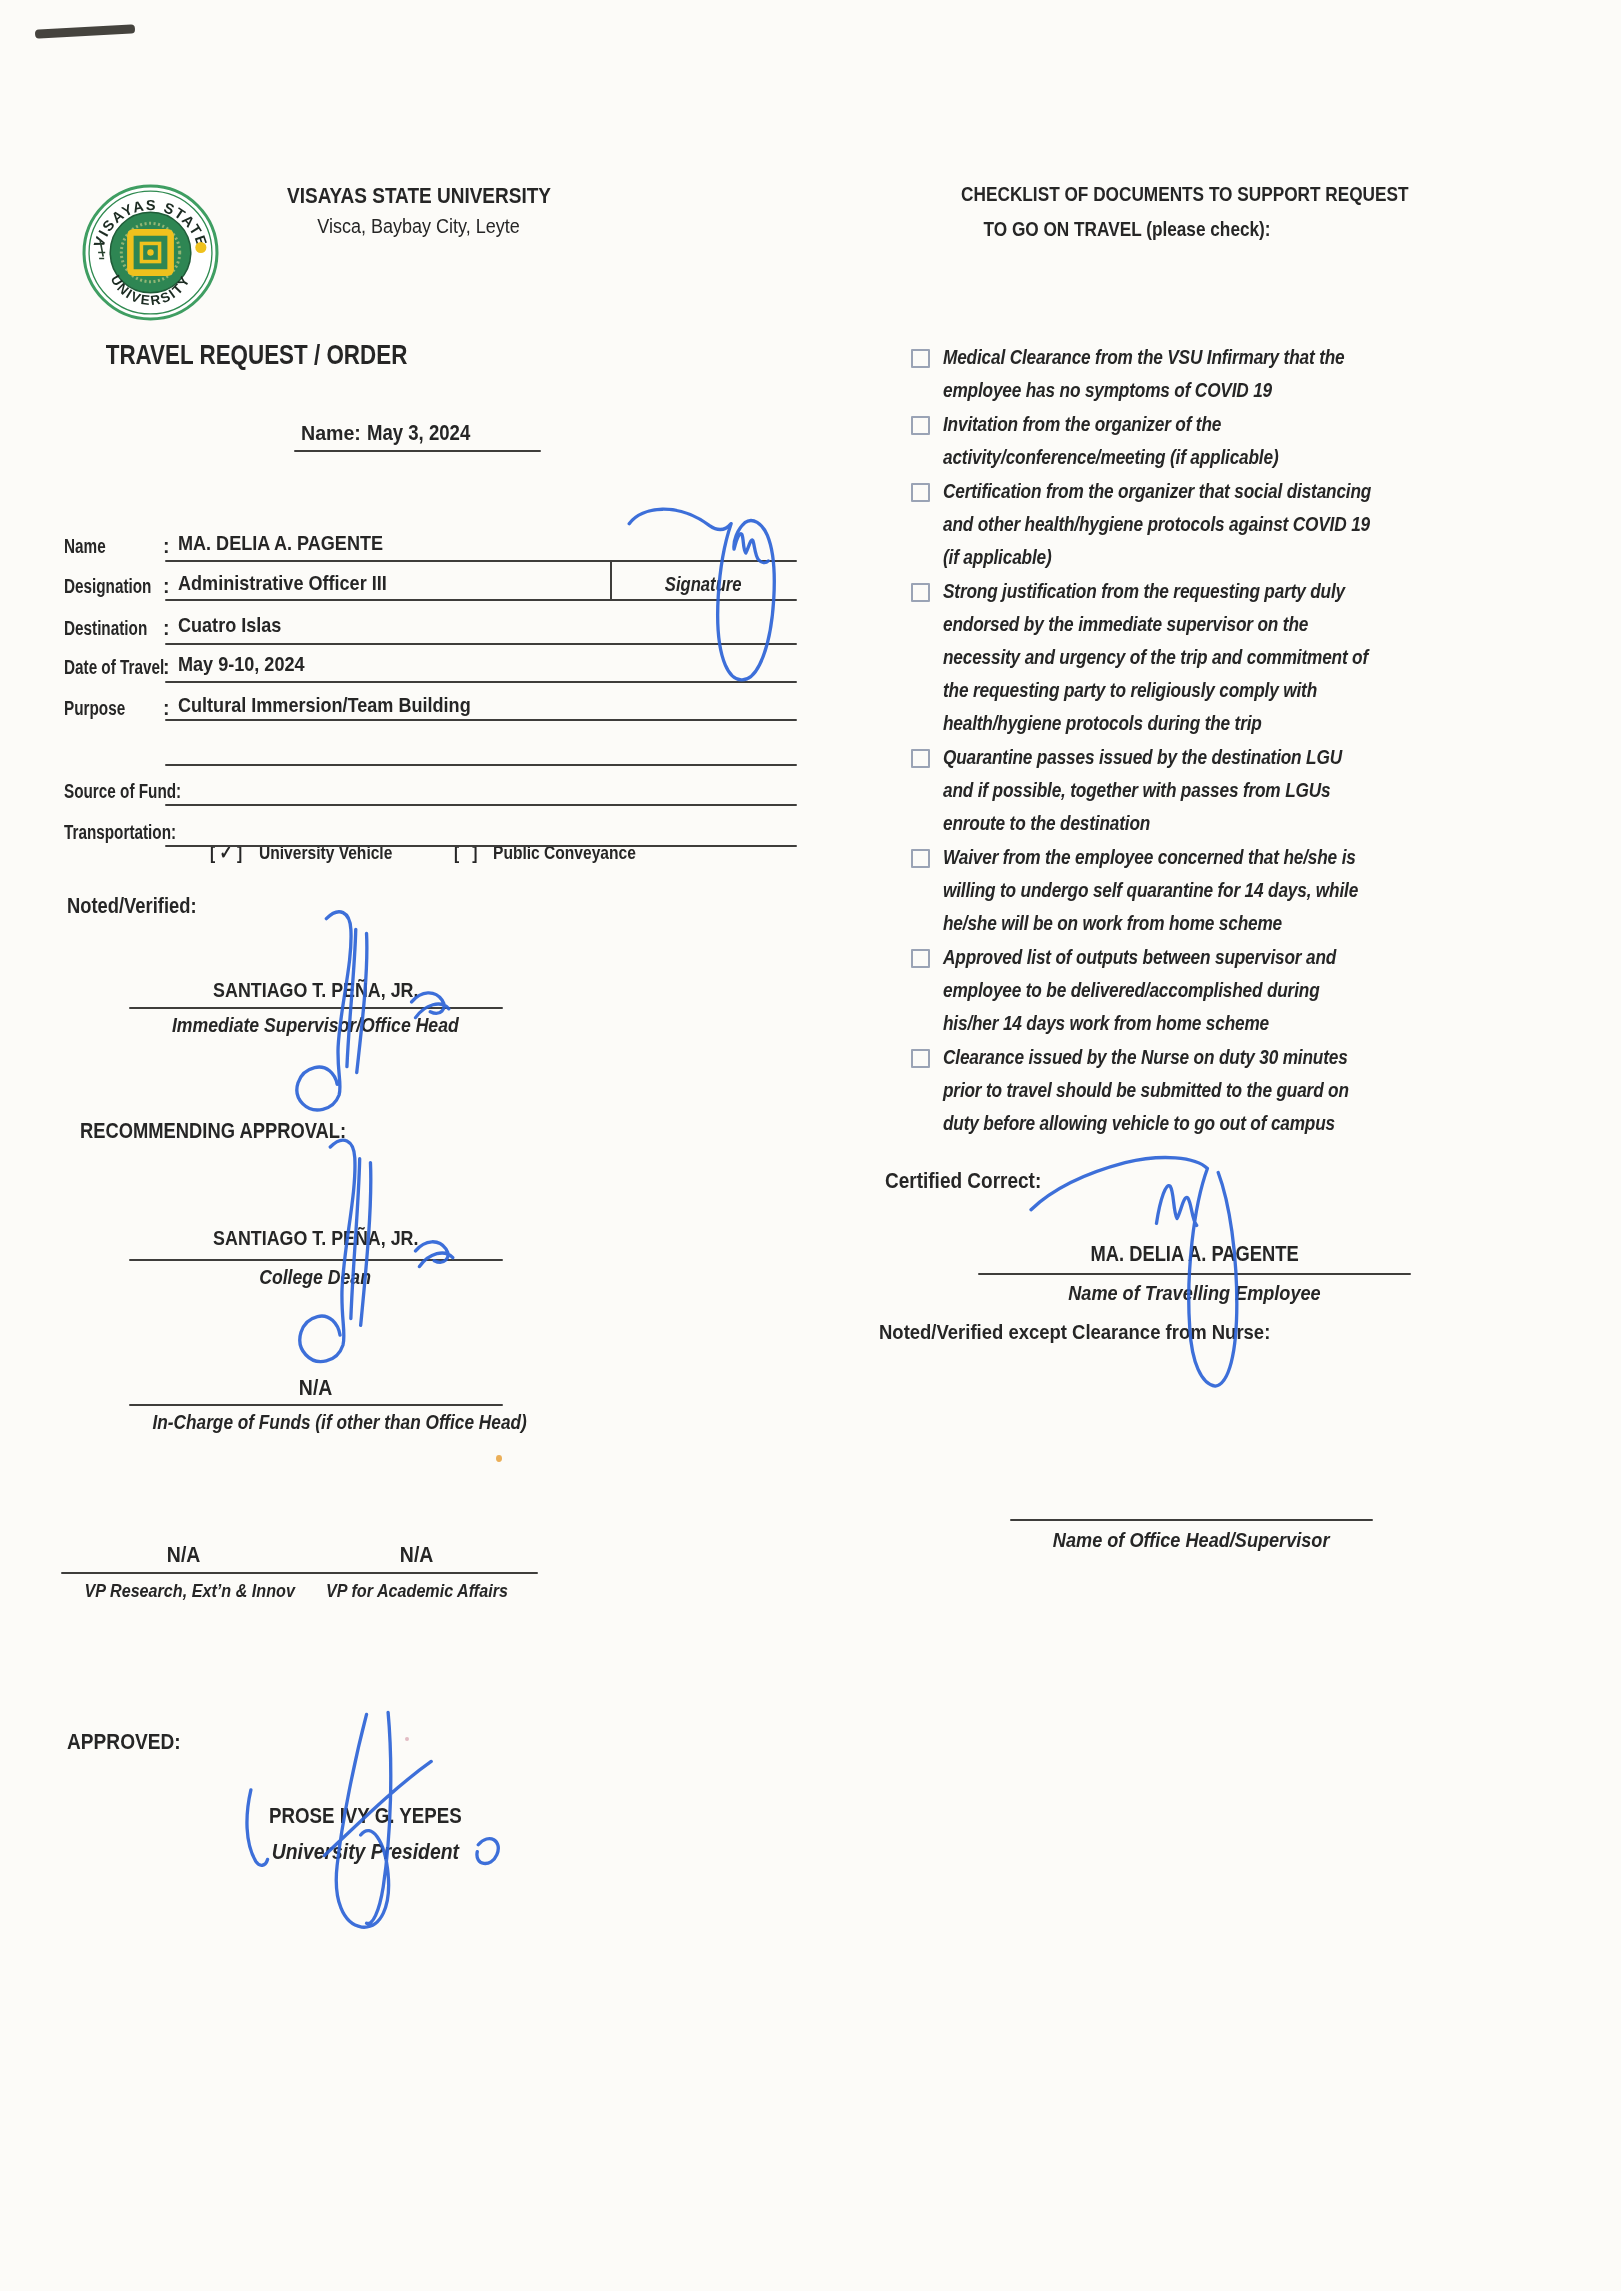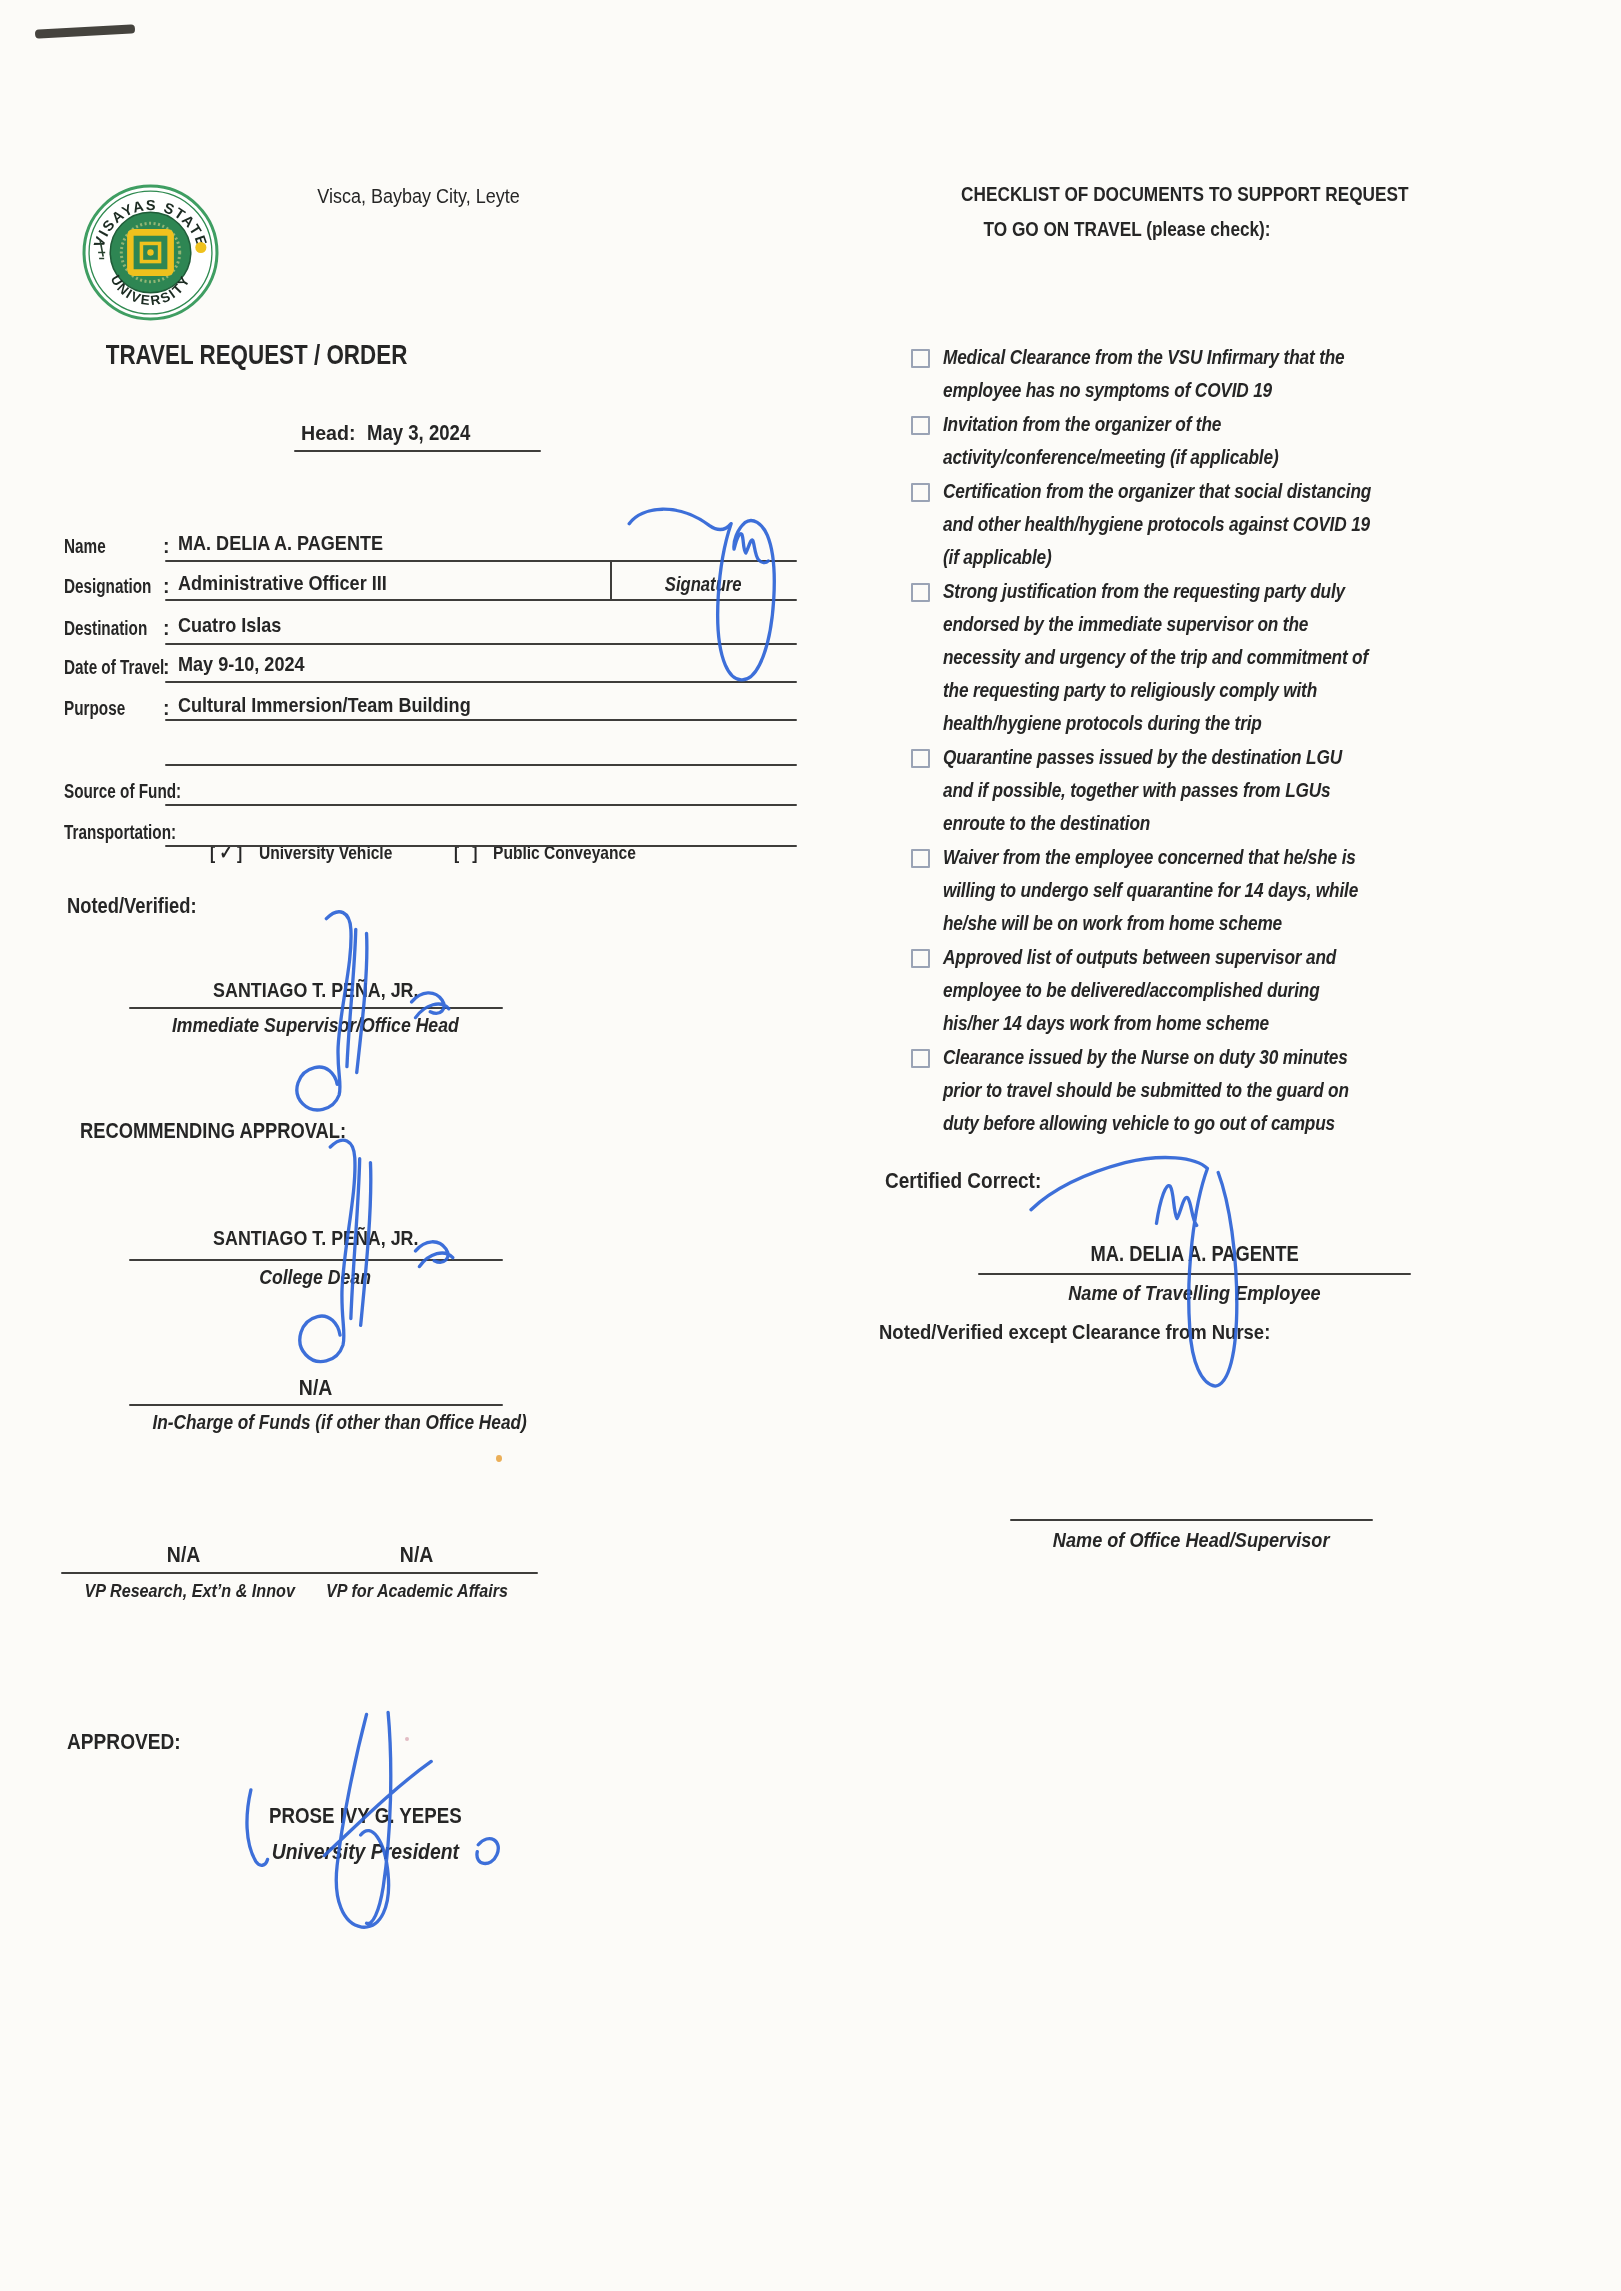--- a/index.html
+++ b/index.html
@@ -55,28 +55,29 @@
       <textPath href="#sealBot" startOffset="50%" text-anchor="middle">UNIVERSITY</textPath>
     </text>
     <rect x="50" y="50" width="40" height="40" rx="3" fill="none" stroke="#efc11d" stroke-width="6.5"></rect>
     <rect x="61" y="61" width="18" height="18" fill="none" stroke="#efc11d" stroke-width="3.5"></rect>
     <circle cx="70" cy="70" r="3.2" fill="#efc11d"></circle>
     <circle cx="120" cy="65" r="5.5" fill="#efc11d"></circle>
     <path d="M 20 58 l 3 16 m -5 -4 l 7 0 m -6 6 l 5 0" stroke="#27412f" stroke-width="1.6" fill="none"></path>
   </svg>
 
   <div class="abs ctr" style="left:154px; top:181px; width:529px;">
+    <div style="font-size:21.6px; line-height:30px;"><span class="sxc b" style="--sx:.88">VISAYAS STATE UNIVERSITY</span></div>
     <div style="font-size:20px; line-height:31px;"><span class="sxc" style="--sx:.9">Visca, Baybay City, Leyte</span></div>
   </div>
 
   <div class="abs ctr" style="left:61px; top:339px; width:392px;">
     <span class="sxc b" style="--sx:.8; font-size:28px;">TRAVEL REQUEST / ORDER</span>
   </div>
 
-  <div class="abs b" style="left:301px; top:422px; font-size:19.6px;">Head:</div>
+  <div class="abs b" style="left:301px; top:422px; font-size:19.6px;">Name:</div>
   <div class="abs" style="left:367px; top:420px;"><span class="sxl b" style="--sx:.86; font-size:21.6px;">May 3, 2024</span></div>
   <div class="line" style="left:294px; top:450px; width:247px;"></div>
 
   <div class="frow" style="top:531px;text-align:center;">
     <span class="flabel"><span class="sxl" style="--sx:.78">Name</span></span>
     <span class="fcolon">:</span>
     <span class="fvalue"><span class="sxl" style="--sx:.86">MA. DELIA A. PAGENTE</span></span>
   </div>
   <div class="frow" style="top:571px;">
     <span class="flabel"><span class="sxl" style="--sx:.78">Designation</span></span>

